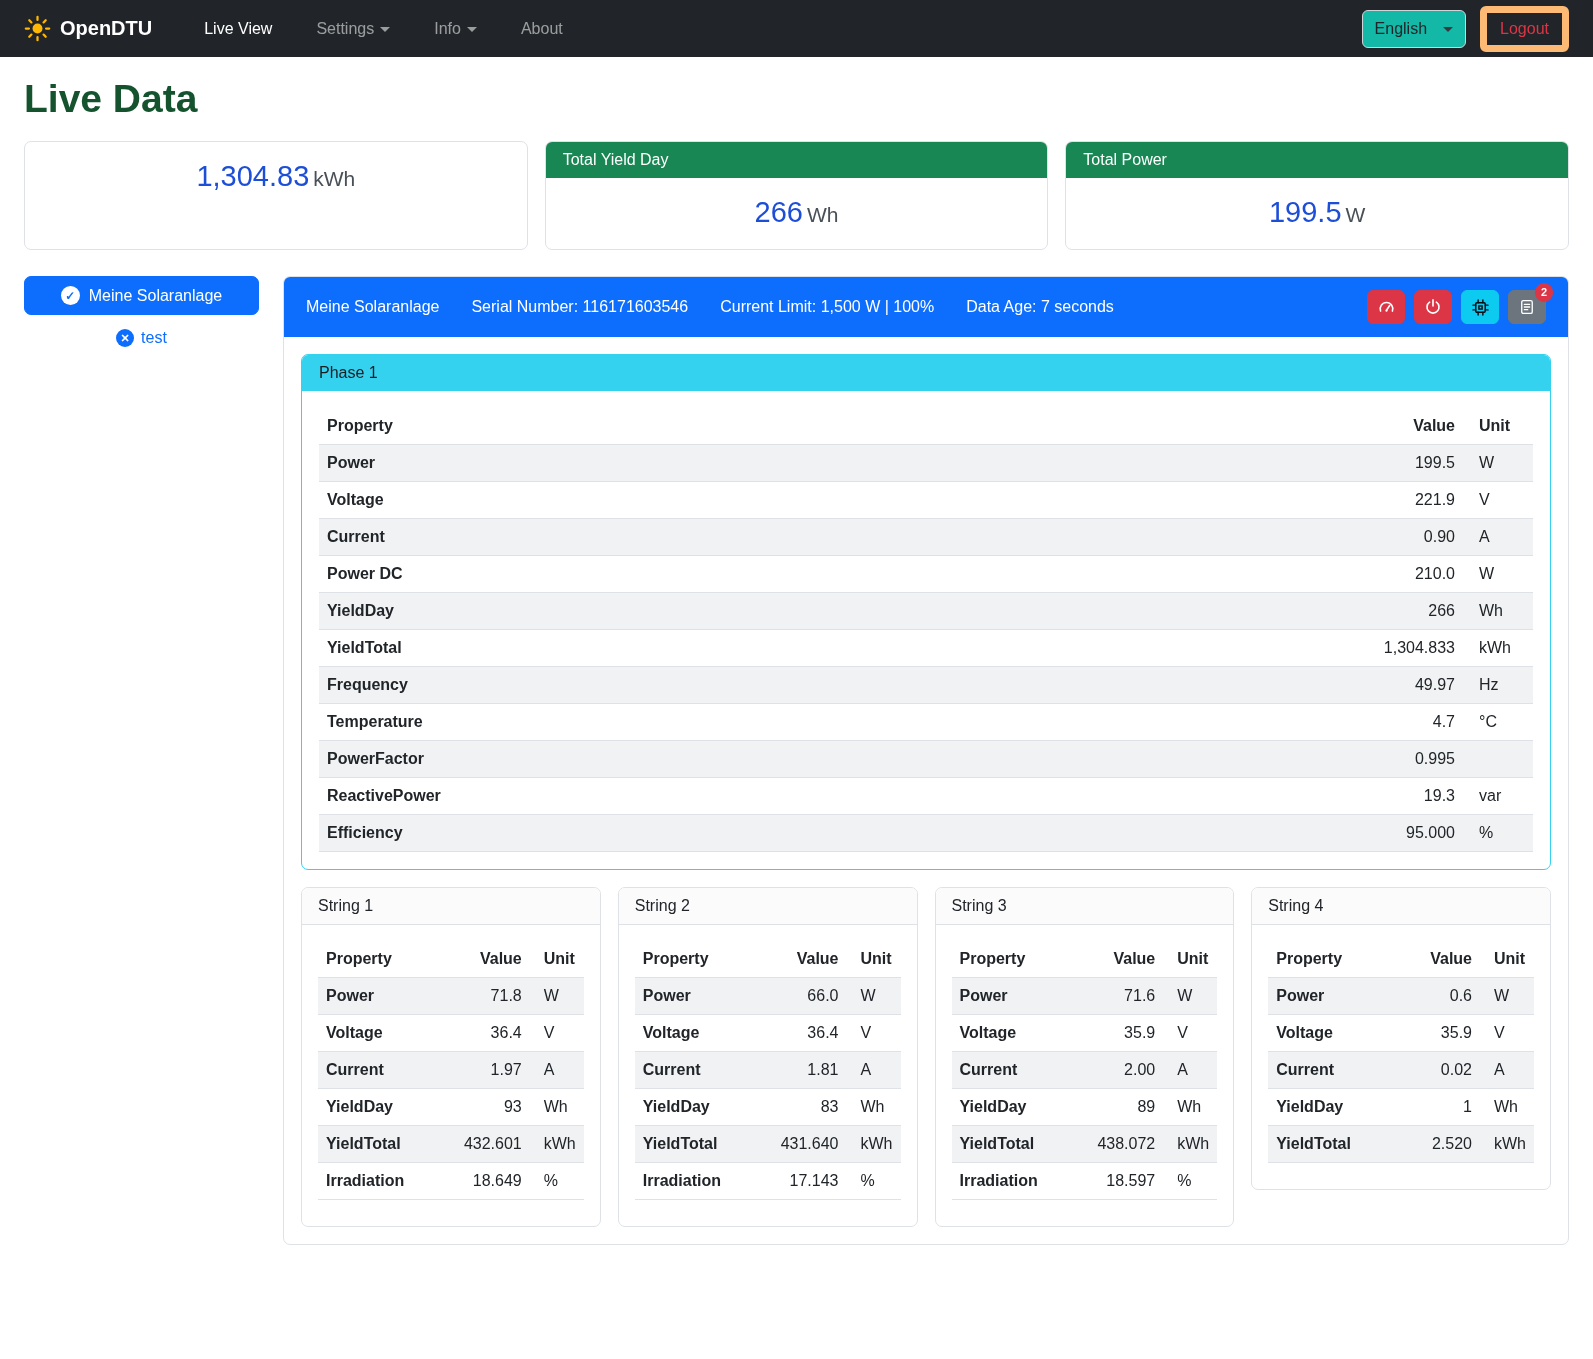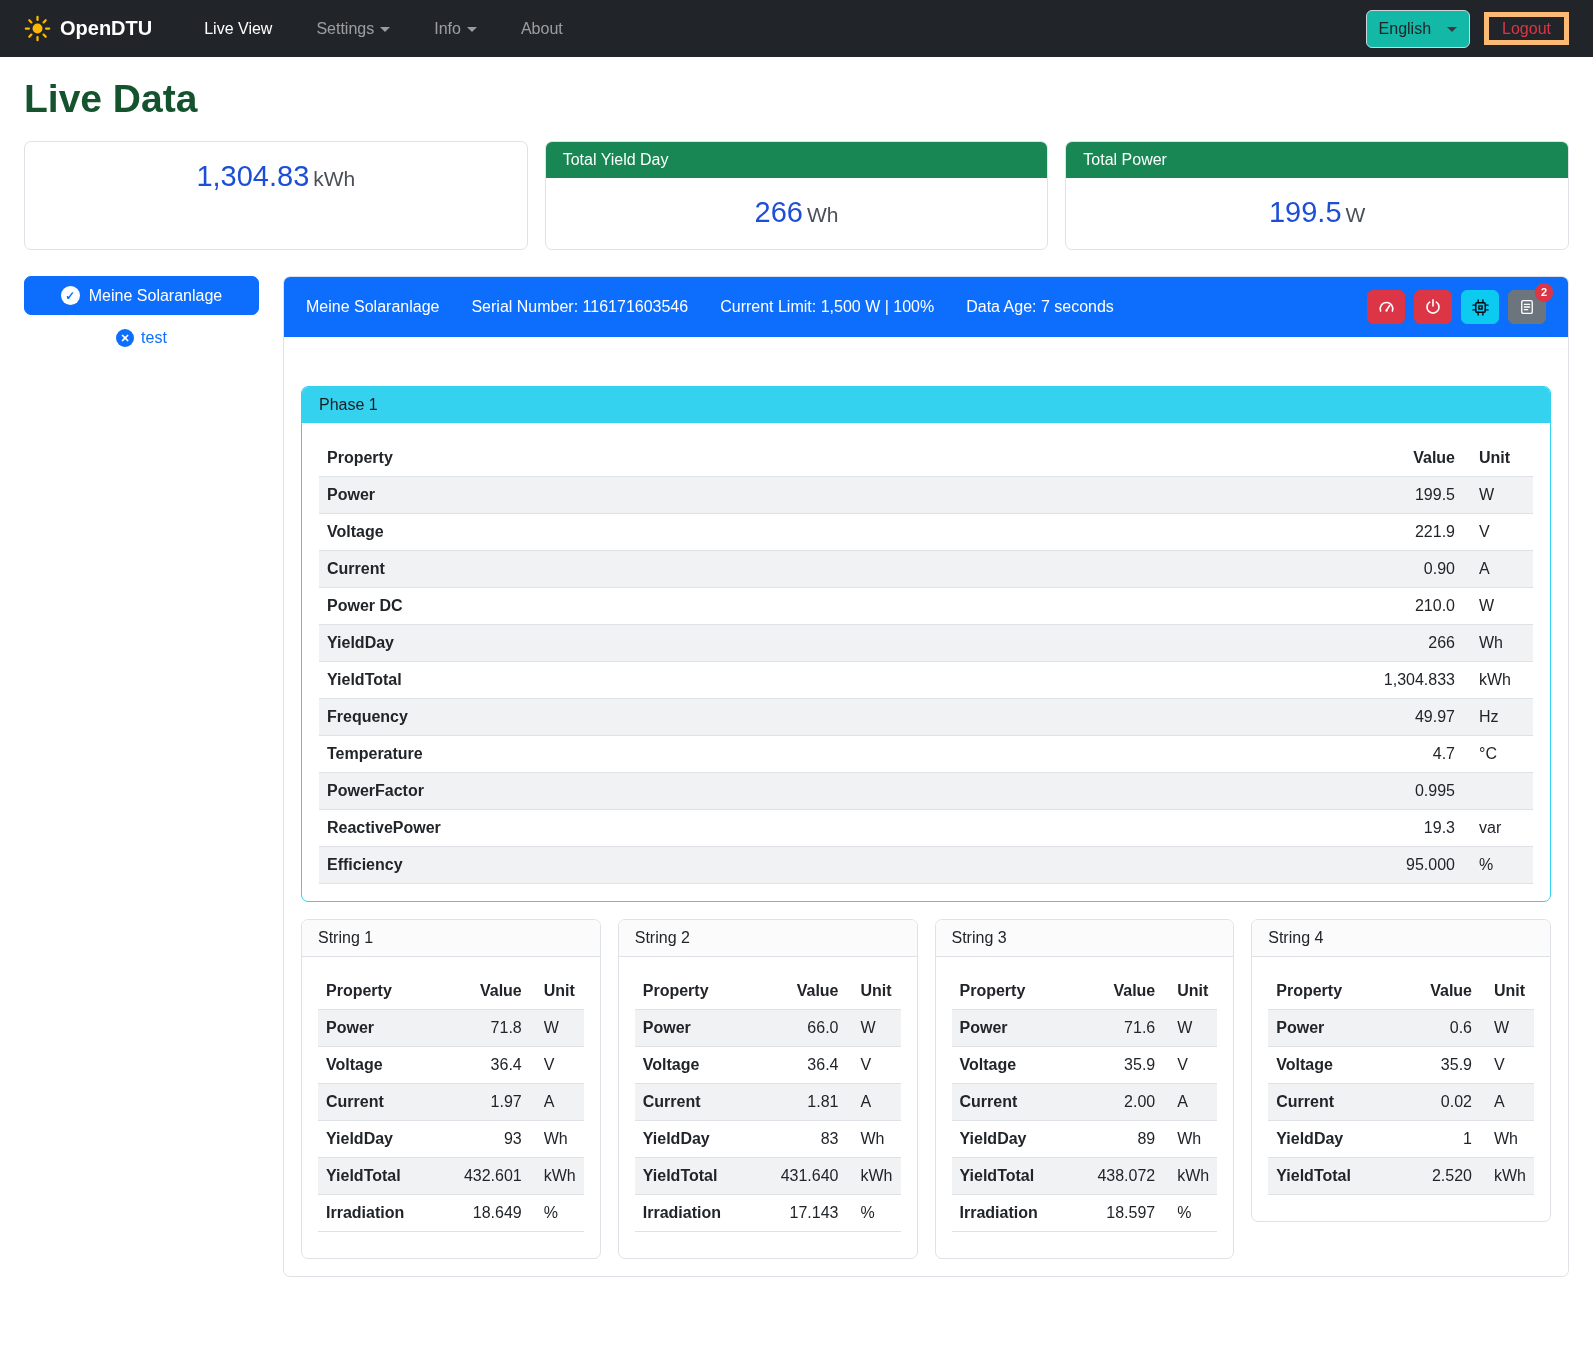--- a/index.html
+++ b/index.html
@@ -28,22 +28,22 @@
     border-left:5px solid transparent; border-right:5px solid transparent; border-top:5px solid currentColor;
   }
   .nav-right { margin-left:auto; display:flex; align-items:center; gap:14px; }
   .lang-select {
     background:#14b8a6; border:1px solid #ced4da; border-radius:6px;
     height:38px; padding: 0 12px; display:flex; align-items:center; gap:16px;
     color:#212529; font-size:16px;
   }
   .lang-select .caret { border-top-color:#343a40; }
   .logout-btn {
-    background:transparent; border:5px solid #fdba74; color:#dc3545;
-    border-radius:0; height:33px; padding:0 13px; font-size:16px;
+    background:transparent; border:7px solid #fdba74; color:#dc3545;
+    border-radius:6px; height:46px; padding:0 13px; font-size:16px;
     font-family:inherit;
   }
 
   
   .page { padding: 18px 24px 28px 24px; }
   .page-title { font-size: 39px; font-weight: 600; color:#14532d; margin: 2px 0 20px 0; }
 
   
   .summary-row { display:flex; gap:17px; margin-bottom:26px; }
   .summary-card { flex:1; border:1px solid #dee2e6; border-radius:7px; overflow:hidden; background:#fff; }
@@ -88,21 +88,21 @@
     width:38px; height:34px; border-radius:6px; border:1px solid transparent;
     display:inline-flex; align-items:center; justify-content:center; position:relative;
   }
   .icon-btn.danger { background:#dc3545; border-color:#dc3545; }
   .icon-btn.info { background:#0dcaf0; border-color:#0dcaf0; }
   .icon-btn.secondary { background:#6c757d; border-color:#6c757d; }
   .badge {
     position:absolute; top:-8px; right:-8px; background:#dc3545; color:#fff;
     font-size:11px; line-height:1; padding:4px 6px; border-radius:9px; font-weight:700;
   }
-  .inverter-body { padding:17px;margin-top:32px; }
+  .inverter-body { padding:17px; }
 
   
   .phase-panel { border:1px solid #35d2f0; border-radius:7px; overflow:hidden; background:#fff; }
   .phase-header { background:#35d2f0; color:#1a1d20; padding:9px 17px; font-size:16px; }
   .phase-body { padding:17px; }
 
   
   table.data-table { width:100%; border-collapse:collapse; }
   table.data-table th, table.data-table td {
     padding: 9px 8px; font-size:16px; border-bottom:1px solid #dee2e6; text-align:left;

